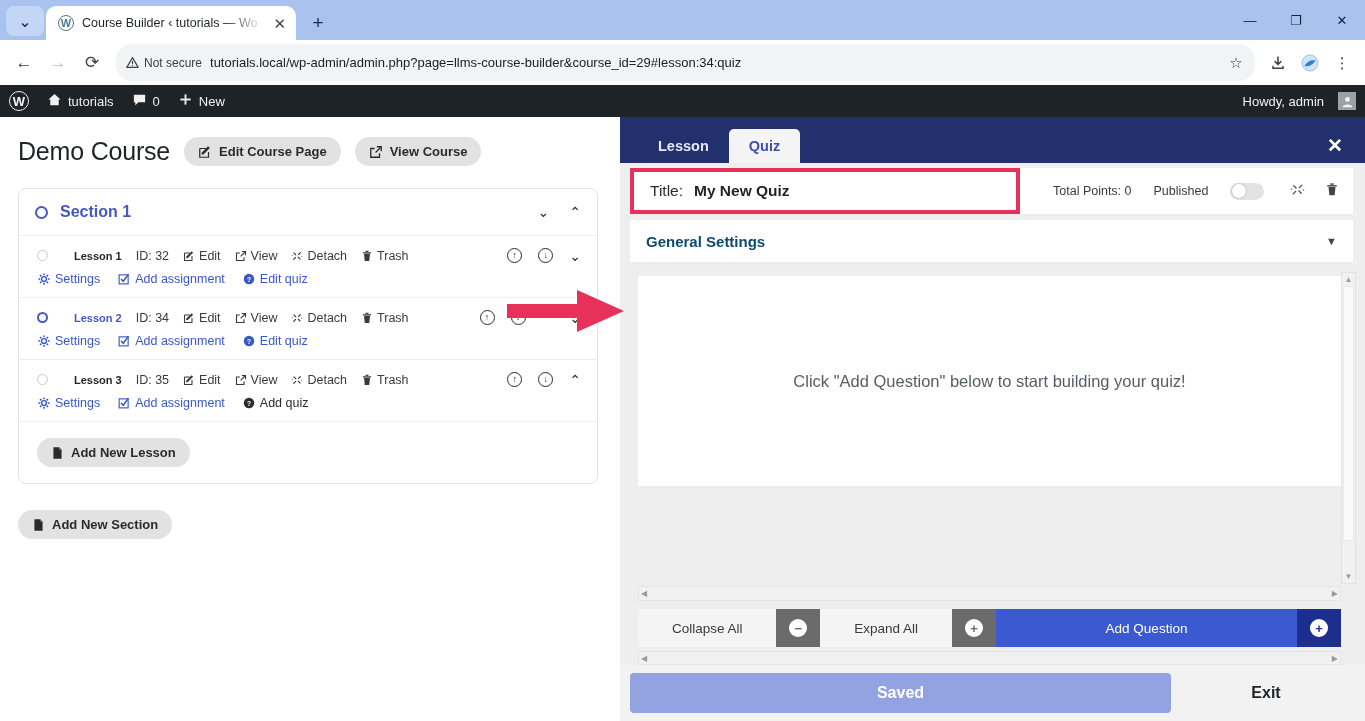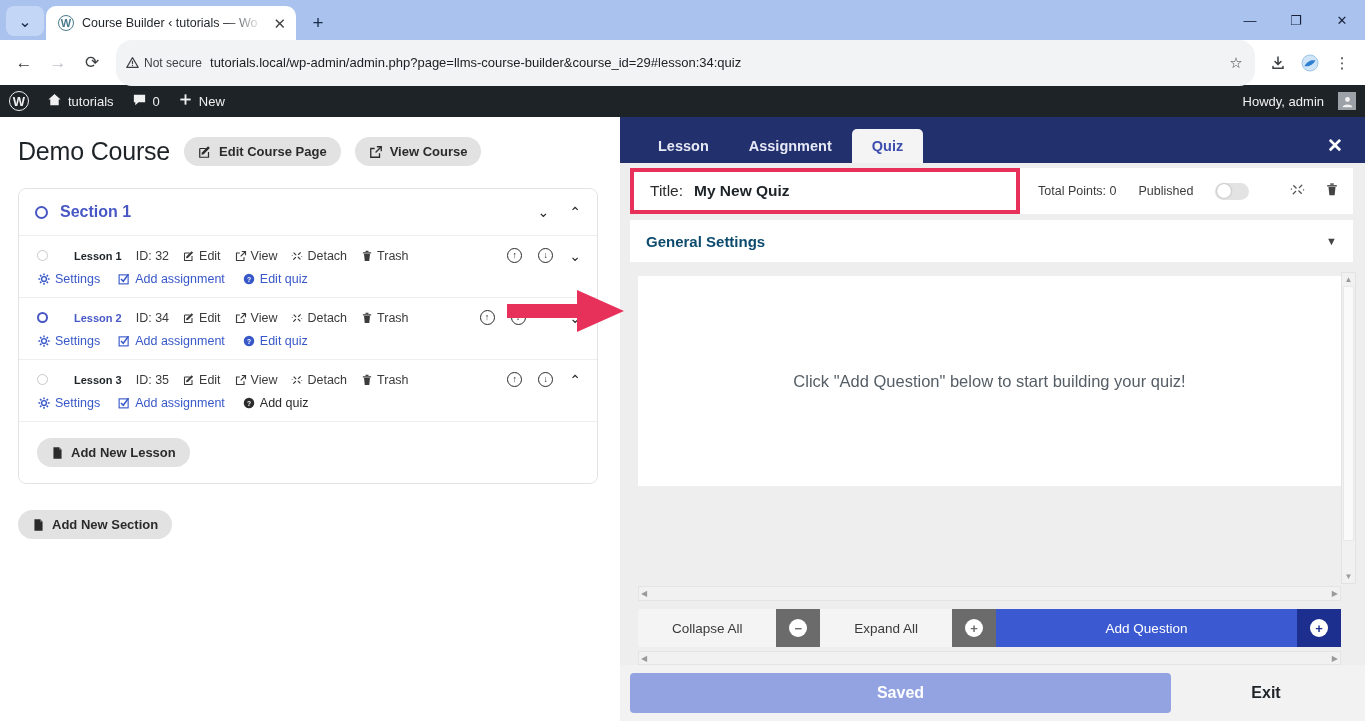--- a/index.html
+++ b/index.html
@@ -59,21 +59,21 @@
     height: 45px; background: #ffffff;
     display: flex; align-items: center; padding: 0 8px; gap: 2px;
   }
   .nav-btn {
     width: 32px; height: 32px; border-radius: 50%;
     display: flex; align-items: center; justify-content: center;
     font-size: 17px; color: #3c4043;
   }
   .nav-btn.disabled { color: #bdc1c6; }
   .omnibox {
-    flex: 1 1 auto; height: 46px; margin: 0 6px;
+    flex: 1 1 auto; height: 37px; margin: 0 6px;
     background: #f1f3f4; border-radius: 16px;
     display: flex; align-items: center; padding: 0 6px 0 10px;
     gap: 8px; position: relative;
   }
   .notsecure {
     display: flex; align-items: center; gap: 5px;
     font-size: 12px; color: #3c4043; flex: 0 0 auto;
   }
   .omnibox-url {
     font-size: 13px; color: #202124; flex: 1 1 auto;
@@ -194,21 +194,21 @@
   .tab-item.active {
     background: #f4f4f4; color: #3d4fae; border-radius: 5px 5px 0 0;
   }
   .panel-close {
     margin-left: auto; margin-right: 22px; margin-bottom: 8px;
     font-size: 19px; color: #ffffff; font-weight: bold; line-height: 1;
   }
 
   .title-bar-row {
     display: flex; align-items: stretch; background: #fff;
-    height: 46px; margin: 5px 12px 0 10px; position: relative;
+    height: 46px; margin: 5px 12px 0 10px; position: relative; gap: 15px;
   }
   .title-field {
     flex: 0 0 390px; display: flex; align-items: center;
     padding: 0 16px; gap: 11px; background: #fff;
     border: 4px solid #e8315a;
   }
   .title-label { font-size: 15.5px; color: #2b2b2b; }
   .title-value { font-size: 15.5px; font-weight: bold; color: #1d2327; }
   .title-meta {
     flex: 1 1 auto; display: flex; align-items: center;
@@ -670,21 +670,20 @@
             <path d="M10 1 V4 H13" fill="#777"></path>
           </svg>
         <span>Add New Section</span>
       </div>
     </div>
   </div>
 
   <div class="builder-right">
     <div class="tabs-bar">
       <div class="tab-item">Lesson</div>
-      <div class="tab-item">Assignment</div>
       <div class="tab-item active">Quiz</div>
       <div class="panel-close">✕</div>
     </div>
 
     <div class="title-bar-row">
       <div class="title-field">
         <span class="title-label">Title:</span>
         <span class="title-value" placeholder="Quiz Title">My New Quiz</span>
       </div>
       <div class="title-meta">

